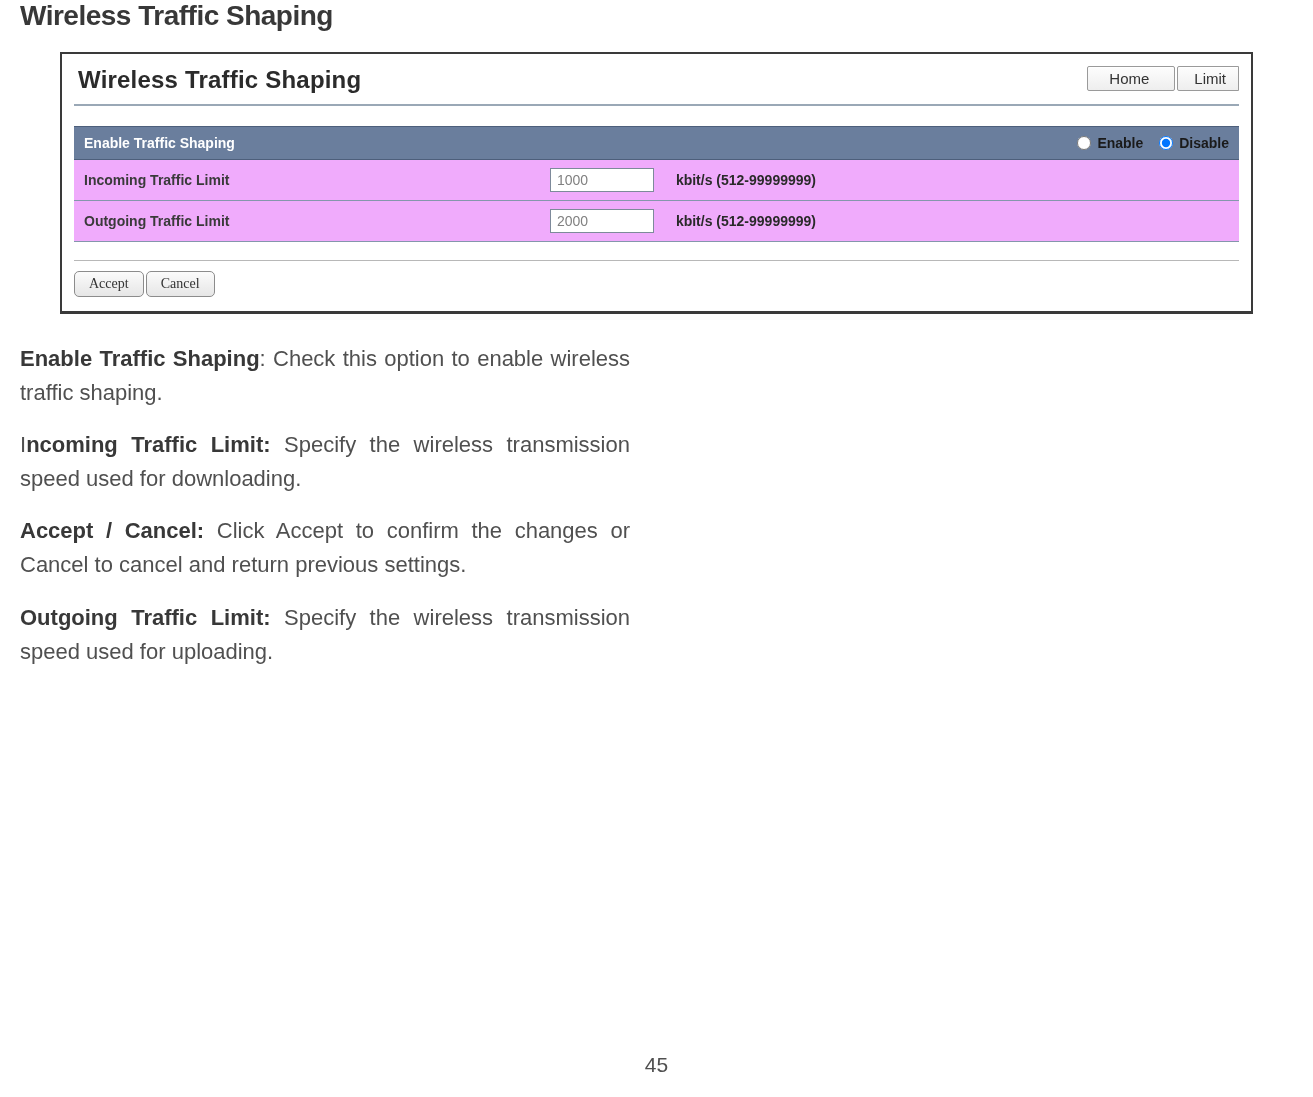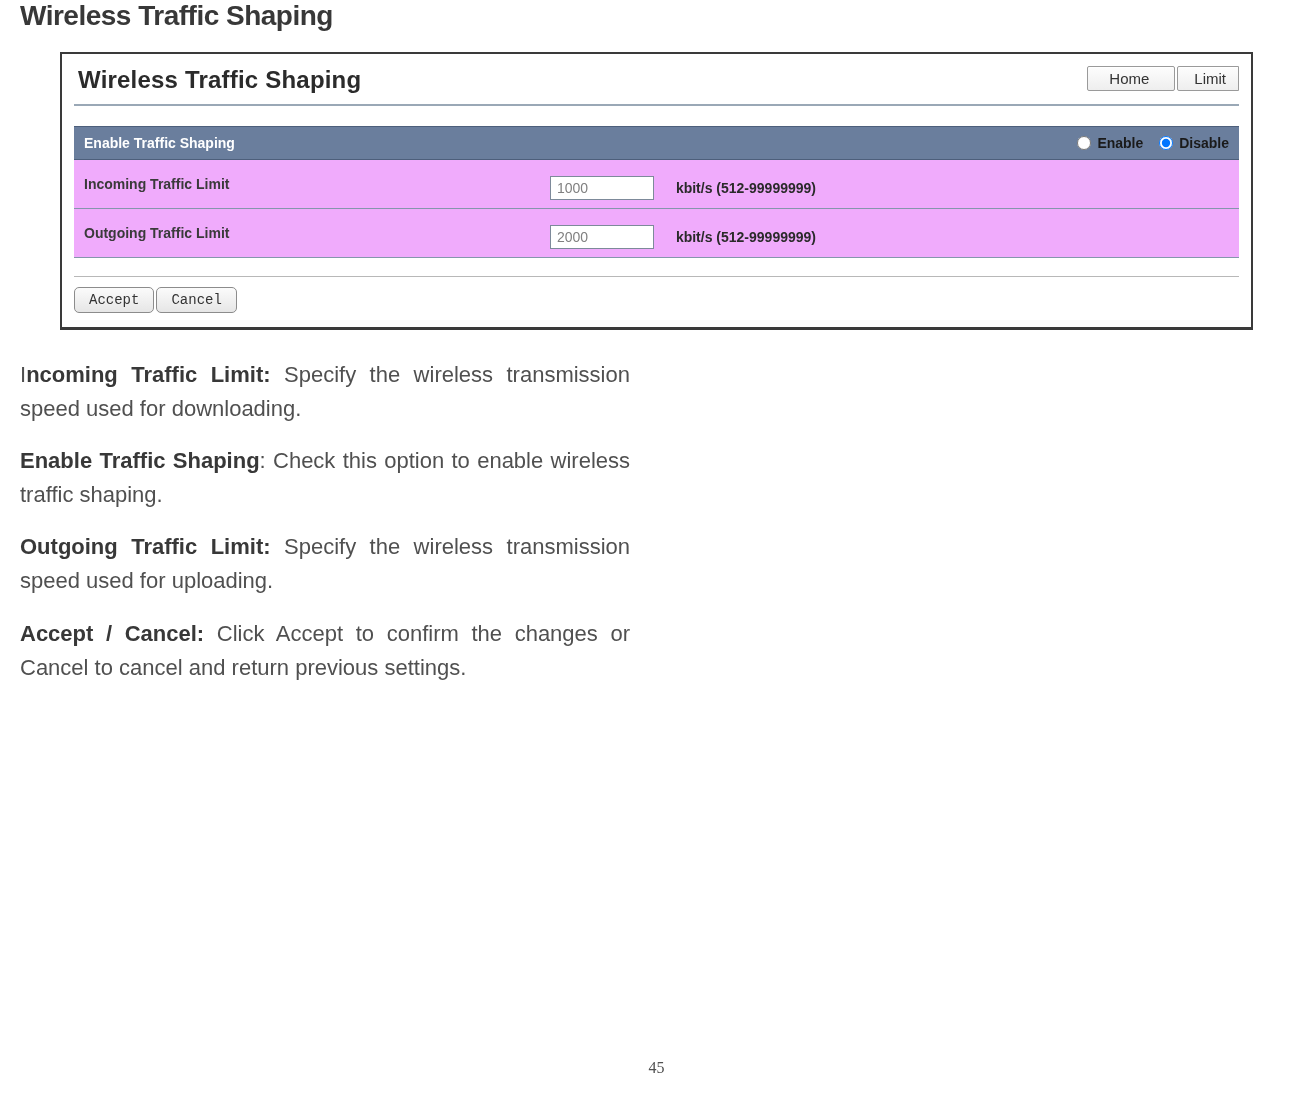--- a/index.html
+++ b/index.html
@@ -138,40 +138,39 @@
       cursor: pointer;
     }
     .num-input {
       width: 104px;
       padding: 3px 6px;
       font-size: 14px;
       border: 1px solid #7d8a9a;
       background: #ffffff;
       color: #808080;
       font-family: Verdana, sans-serif;
-      margin-top: 8px;
     }
     .unit-text {
       margin-left: 18px;
       font-weight: bold;
       color: #2a2a2a;
       font-size: 14px;
     }
     .thin-line {
       height: 1px;
       background: #b8b8b8;
       margin: 18px 12px 2px 12px;
     }
     .bottom-buttons {
       padding: 8px 12px 14px 12px;
       display: flex;
       gap: 2px;
     }
     .btn-bottom {
-      font-family: Liberation Mono, monospace;
+      font-family: Liberation Serif, serif;
       font-size: 14px;
       padding: 4px 14px;
       background: linear-gradient(#fbfbfb, #e6e6e6);
       border: 1px solid #8c8c8c;
       border-radius: 5px;
       color: #333;
       cursor: pointer;
     }
     .description-block {
       max-width: 610px;
@@ -187,23 +186,22 @@
     .def-term {
       font-weight: bold;
       color: #383838;
     }
     .page-number {
       position: absolute;
       bottom: 20px;
       left: 0;
       right: 0;
       text-align: center;
-      font-size: 16px;
+      font-size: 21px;
       color: #505050;
-      font-family: Liberation Serif, serif;
     }
   </style>
 </head>
 <body>
 
 <div class="page-content">
 
   <h1 class="main-heading">Wireless Traffic Shaping</h1>
 
 
@@ -255,32 +253,32 @@
     <div class="bottom-buttons">
       <button class="btn-bottom">Accept</button>
       <button class="btn-bottom">Cancel</button>
     </div>
 
   </div>
 
   <div class="description-block">
 
     <p class="def-para">
+      <span class="def-term">Enable Traffic Shaping</span><span>: Check this option to enable wireless traffic shaping.</span>
+    </p>
+
+    <p class="def-para">
       <span>I</span><span class="def-term">ncoming Traffic Limit:</span><span> Specify the wireless transmission speed used for downloading.</span>
     </p>
 
     <p class="def-para">
-      <span class="def-term">Enable Traffic Shaping</span><span>: Check this option to enable wireless traffic shaping.</span>
+      <span class="def-term">Accept / Cancel:</span><span> Click Accept to confirm the changes or Cancel to cancel and return previous settings.</span>
     </p>
 
     <p class="def-para">
       <span class="def-term">Outgoing Traffic Limit:</span><span> Specify the wireless transmission speed used for uploading.</span>
     </p>
 
-    <p class="def-para">
-      <span class="def-term">Accept / Cancel:</span><span> Click Accept to confirm the changes or Cancel to cancel and return previous settings.</span>
-    </p>
-
   </div>
 
 </div>
 
 <div class="page-number">45</div>
 
 </body></html>

